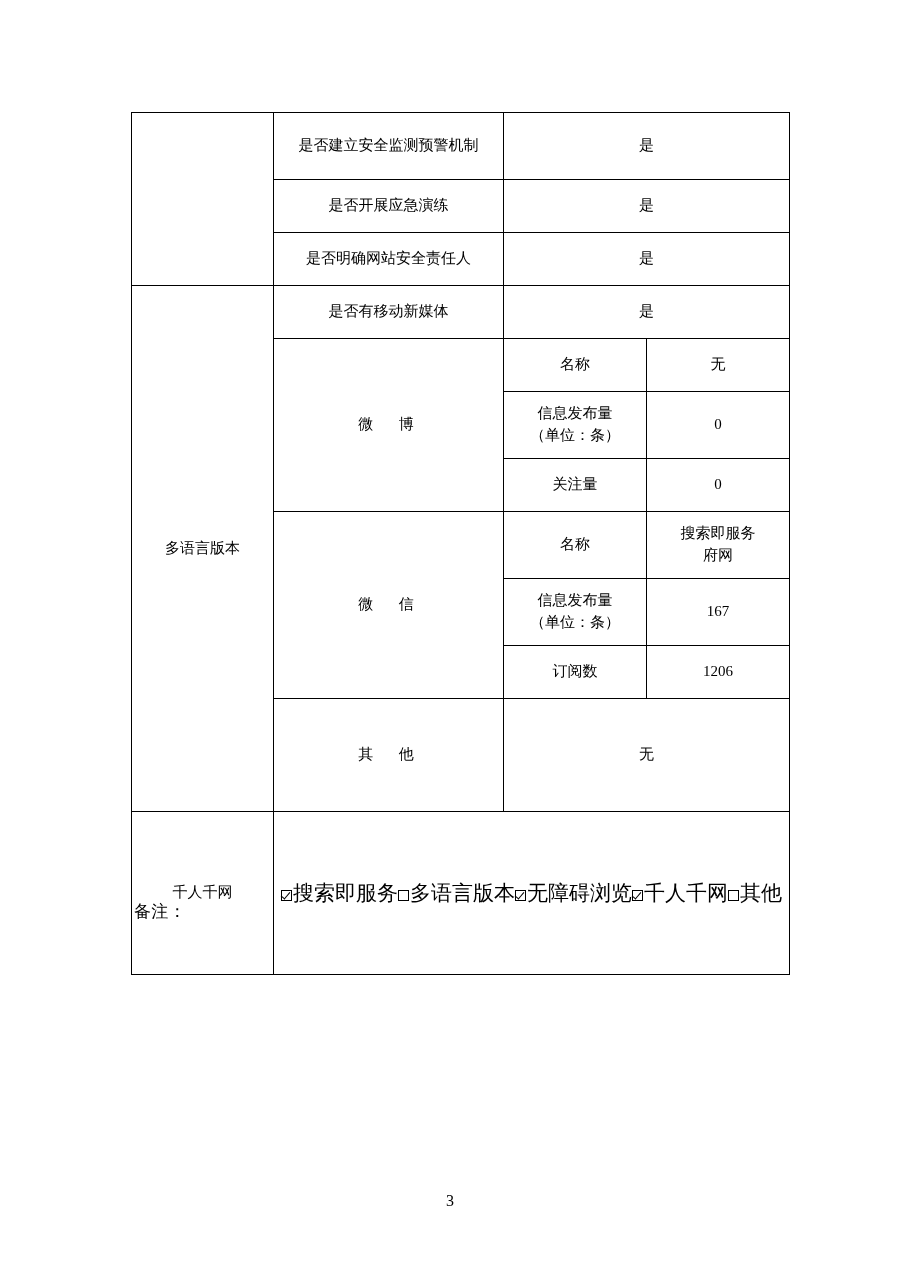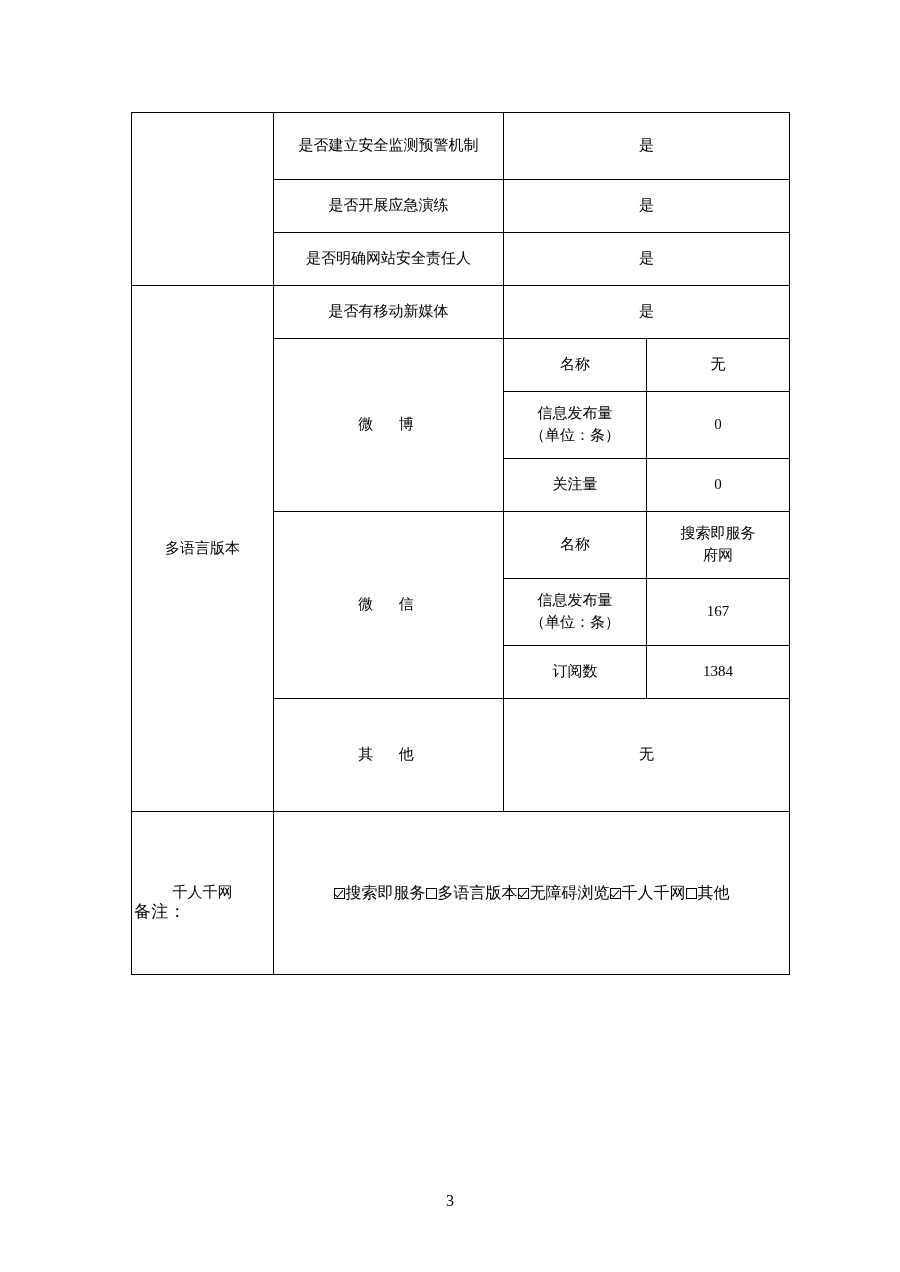--- a/index.html
+++ b/index.html
@@ -58,21 +58,21 @@
   }
   .innov-cell {
     padding-top: 54px;
     text-align: center;
   }
   .innov-label {
     padding-top: 62px;
     text-align: center;
   }
   .opts {
-    font-size: 16px;
+    font-size: 21px;
     white-space: nowrap;
     letter-spacing: 0;
   }
   .cbx {
     display: inline-block;
     width: 11px;
     height: 11px;
     border: 1px solid #000;
     position: relative;
     vertical-align: -1px;
@@ -168,21 +168,21 @@
       </tr>
       <tr>
         <td class="h-tall">
           <div>信息发布量</div>
           <div>（单位：条）</div>
         </td>
         <td class="h-tall">167</td>
       </tr>
       <tr>
         <td class="h-mid">订阅数</td>
-        <td class="h-mid">1384</td>
+        <td class="h-mid">1206</td>
       </tr>
 
       <tr>
         <td class="h-big spaced">其　他</td>
         <td class="h-big" colspan="2">无</td>
       </tr>
 
       <tr class="innovation-row">
         <td class="h-huge innov-label">千人千网</td>
         <td class="h-huge innov-cell" colspan="3">

